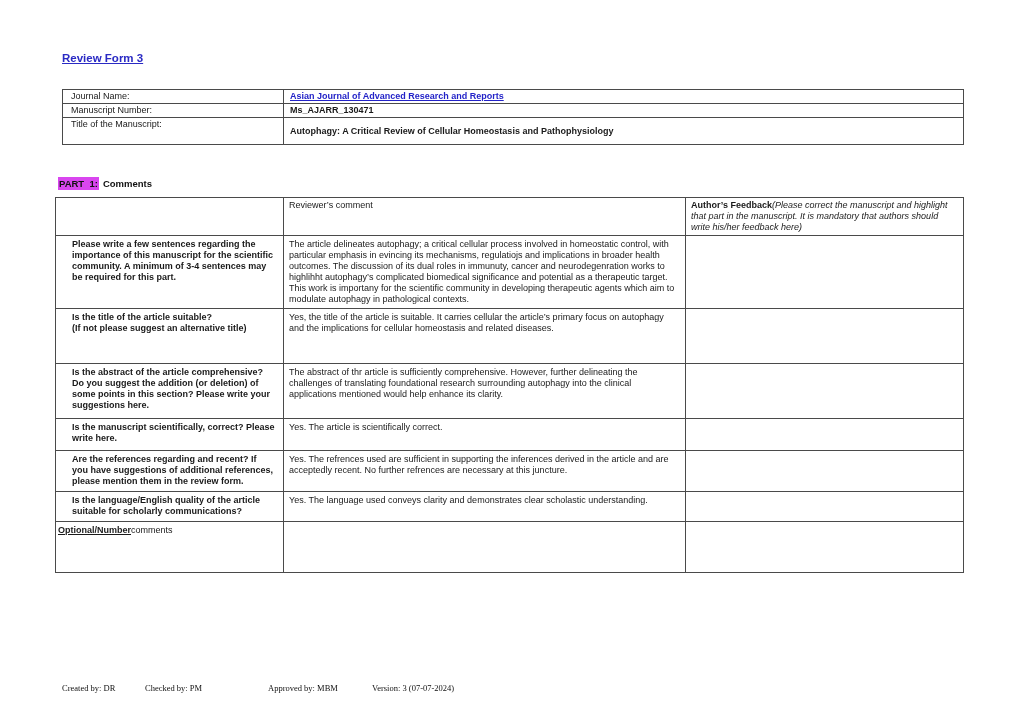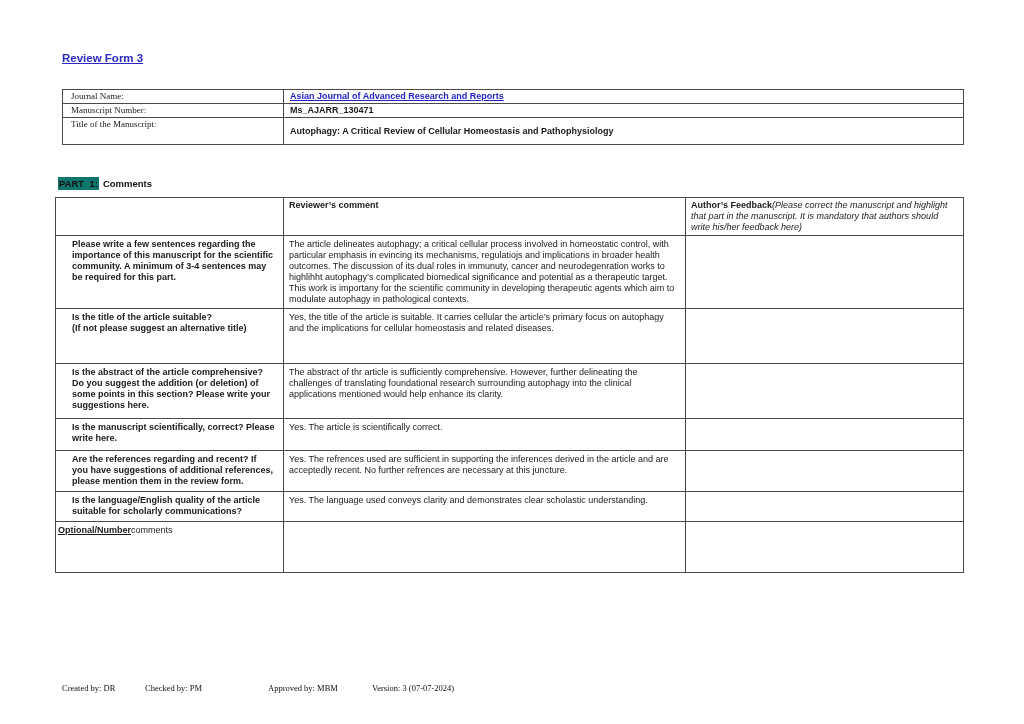--- a/index.html
+++ b/index.html
@@ -25,21 +25,21 @@
   
   table { border-collapse: collapse; table-layout: fixed; }
   td { border: 1px solid #4a4a4a; vertical-align: top; }
   .info-table {
     position: absolute;
     left: 62px;
     top: 89px;
     width: 901px;
   }
   .info-table td { font-size: 9px; line-height: 11px; }
-  .info-table .label { padding: 1px 4px 1px 8px; font-family: Liberation Serif, serif; }
+  .info-table .label { padding: 1px 4px 1px 8px; }
   .info-table .value { padding: 1px 4px 1px 6px; font-weight: bold; vertical-align: middle; }
   .journal-link {
     color: #2323c8;
     font-weight: bold;
     text-decoration: underline;
     cursor: pointer;
   }
   .r-journal   { height: 14px; }
   .r-msnum     { height: 13px; }
   .r-title     { height: 27px; }
@@ -47,35 +47,35 @@
   
   .section-heading {
     position: absolute;
     left: 58px;
     top: 178px;
     font-size: 9.5px;
     font-weight: bold;
     color: #111;
   }
   .hl {
-    background: #0f766e;
+    background: #d946ef;
     white-space: pre;
     padding: 1px 1px;
   }
   .heading-rest { padding-left: 4px; }
   
   .comments-table {
     position: absolute;
     left: 55px;
     top: 197px;
     width: 908px;
   }
   .comments-table td { font-size: 9px; line-height: 11px; }
   .head-empty { }
-  .head-reviewer { padding: 2px 5px; font-weight: bold; }
+  .head-reviewer { padding: 2px 5px; font-weight: normal; }
   .head-author { padding: 2px 5px; }
   .head-author .fb-bold { font-weight: bold; }
   .head-author .fb-note { font-style: italic; color: #222; }
   .q {
     font-weight: bold;
     padding: 3px 8px 3px 16px;
     white-space: pre-line;
   }
   .c { padding: 3px 8px 3px 5px; margin-left: 39px; }
   .fb { }

